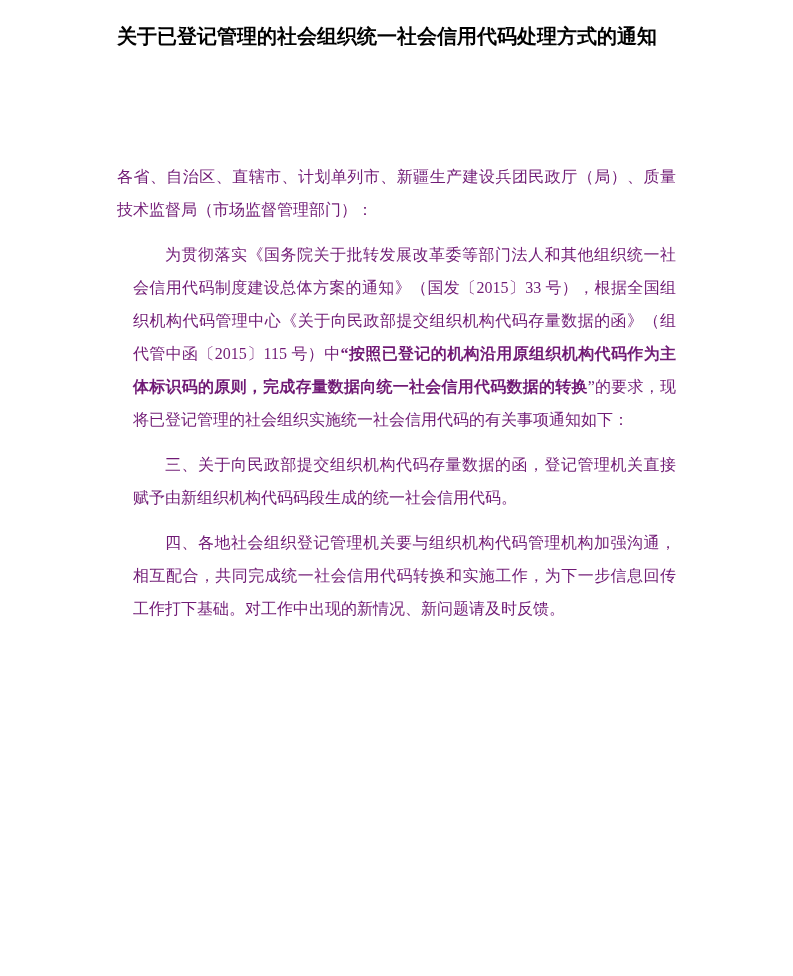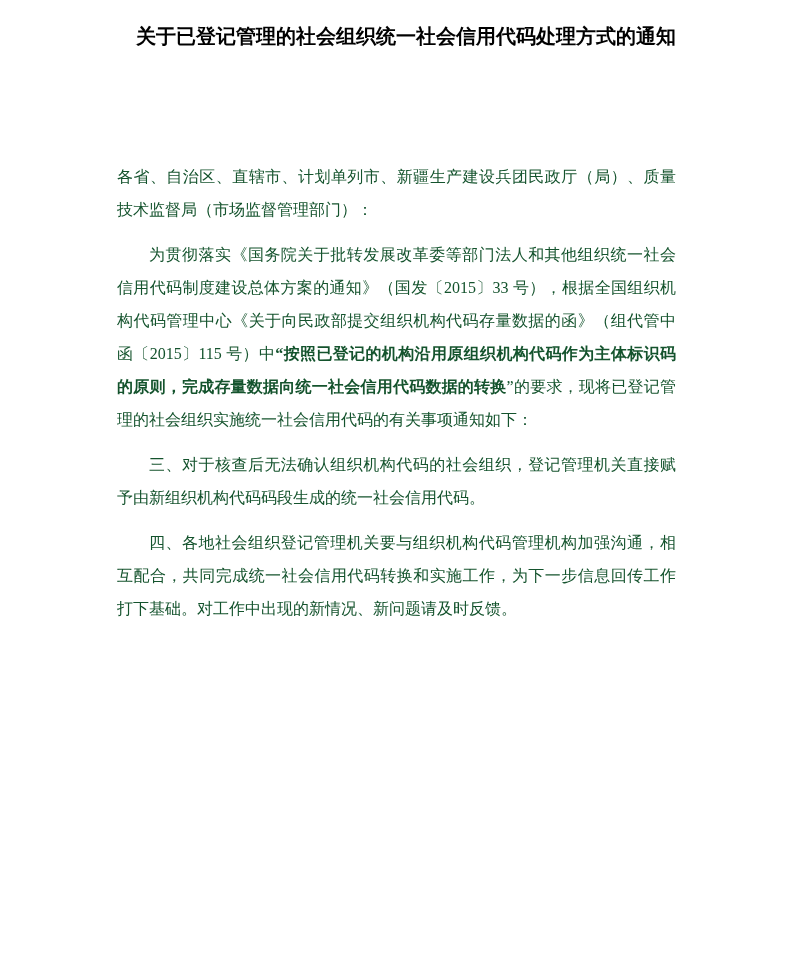--- a/index.html
+++ b/index.html
@@ -18,45 +18,46 @@
     box-sizing: border-box;
     width: 793px;
     height: 976px;
     padding: 24px 117px 0 117px;
     background: #ffffff;
   }
   .doc-title {
     font-size: 20px;
     line-height: 24px;
     font-weight: bold;
-    text-align: right;
+    text-align: left;
     margin: 0;
     color: #000000;
   }
   .para {
     font-size: 16px;
     line-height: 33px;
     text-align: justify;
     margin: 0 0 12px 0;
-    color: #14532d;
+    color: #701a75;
   }
   .salutation {
     margin-top: 112px;
   }
   .indent {
     text-indent: 2em;
+    margin-left: 16px;
   }
   .bold {
     font-weight: bold;
   }
 </style>
 </head>
 <body>
 
 <div class="doc-page">
   <h1 class="doc-title">关于已登记管理的社会组织统一社会信用代码处理方式的通知</h1>
   <p class="para salutation">各省、自治区、直辖市、计划单列市、新疆生产建设兵团民政厅（局）、质量技术监督局（市场监督管理部门）：</p>
   <div>
       <p class="para indent"><span class="">为贯彻落实《国务院关于批转发展改革委等部门法人和其他组织统一社会信用代码制度建设总体方案的通知》（国发〔2015〕33 号），根据全国组织机构代码管理中心《关于向民政部提交组织机构代码存量数据的函》（组代管中函〔2015〕115 号）中</span><span class="bold">“按照已登记的机构沿用原组织机构代码作为主体标识码的原则，完成存量数据向统一社会信用代码数据的转换</span><span class="">”的要求，现将已登记管理的社会组织实施统一社会信用代码的有关事项通知如下：</span></p>
-      <p class="para indent"><span class="">三、对于核查后无法确认组织机构代码的社会组织，登记管理机关直接赋予由新组织机构代码码段生成的统一社会信用代码。</span></p>
+      <p class="para indent"><span class="">三、关于向民政部提交组织机构代码存量数据的函，登记管理机关直接赋予由新组织机构代码码段生成的统一社会信用代码。</span></p>
       <p class="para indent"><span class="">四、各地社会组织登记管理机关要与组织机构代码管理机构加强沟通，相互配合，共同完成统一社会信用代码转换和实施工作，为下一步信息回传工作打下基础。对工作中出现的新情况、新问题请及时反馈。</span></p>
     </div>
 </div>
 
 </body></html>

